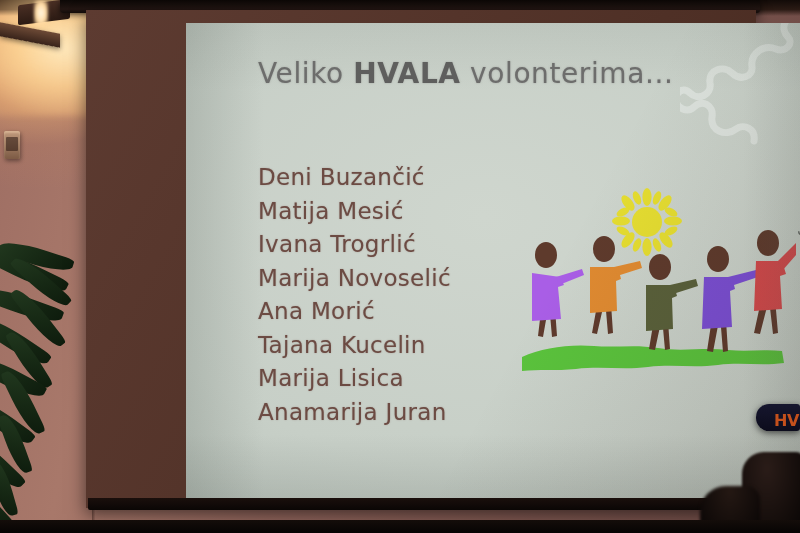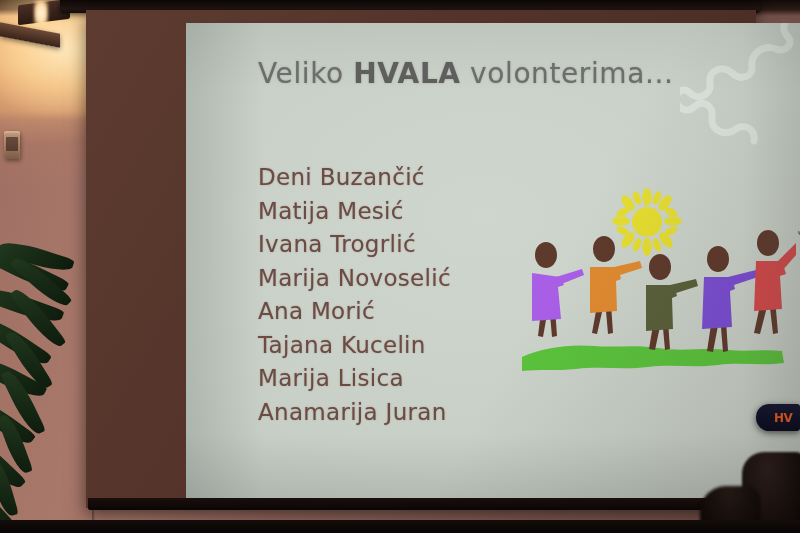--- a/index.html
+++ b/index.html
@@ -209,21 +209,21 @@
     left: 756px; top: 404px;
     width: 44px; height: 27px;
     background: linear-gradient(#16162e, #0c0c1c);
     border-radius: 13px 3px 3px 13px;
     box-shadow: 0 2px 7px rgba(0,0,0,0.6);
     filter: blur(0.6px);
   }
   .fg-dark-object .lbl {
     position: absolute;
     left: 18px; top: 7px;
-    font-size: 12px;
+    font-size: 16px;
     font-weight: 700;
     color: #c4501c;
     letter-spacing: -0.5px;
     filter: blur(0.7px);
   }
   .fg-mass {
     position: absolute;
     left: 742px; top: 452px;
     width: 62px; height: 84px;
     background: radial-gradient(ellipse at 40% 20%, #2a1c18 0%, #110b09 70%, #060404 100%);

